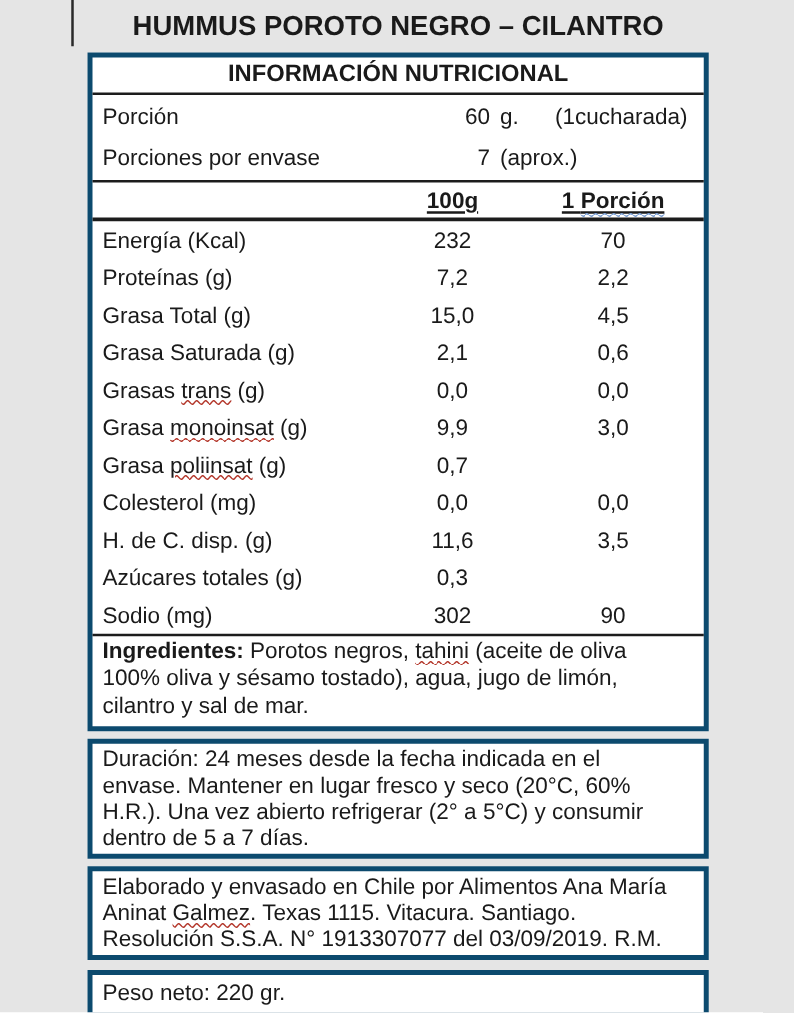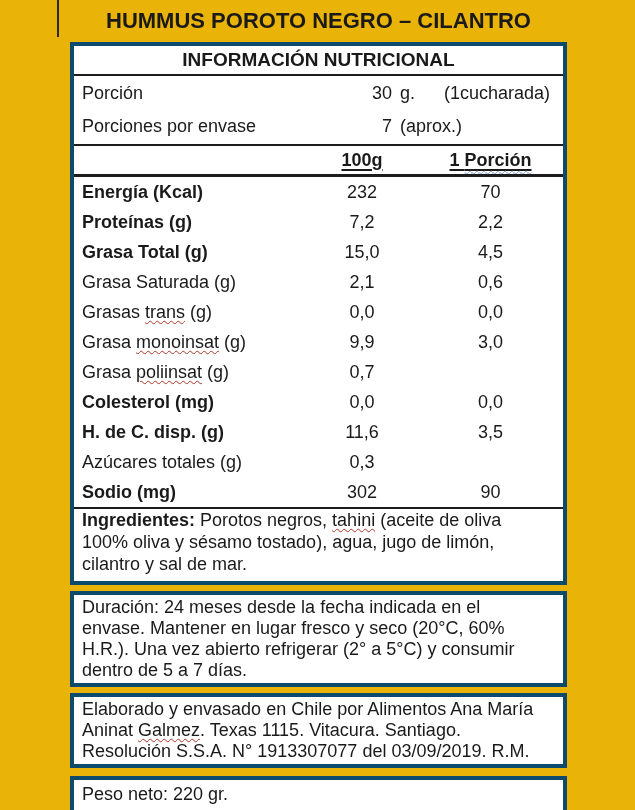--- a/index.html
+++ b/index.html
@@ -1,34 +1,34 @@
 <!DOCTYPE html>
 <html><head>
 <meta charset="utf-8">
 <style>
   html,body{margin:0;padding:0;background:#ffffff;}
   body{font-family:"Liberation Sans","DejaVu Sans",sans-serif;color:#1a1a1a;}
-  .page{position:relative;width:635px;height:810px;background:#eab308;overflow:hidden;}
+  .page{position:relative;width:635px;height:810px;background:#e5e5e5;overflow:hidden;}
   .b{font-weight:700;}
   .stray{position:absolute;left:57px;top:0;width:2px;height:37px;background:#2a2a2a;}
   .title{margin:8px 0 0 70px;width:497px;text-align:center;font-size:22px;line-height:26px;font-weight:700;}
   .box{box-sizing:border-box;margin-left:70px;width:497px;border:4px solid #0c4a6e;background:#fff;}
   .main{margin-top:8px;}
   .infohead{height:28px;line-height:27px;text-align:center;font-size:19px;border-bottom:2px solid #1c1c1c;}
   .servings{border-bottom:2px solid #1c1c1c;padding:1px 0;}
   .srow{display:grid;align-items:center;height:33px;padding-left:8px;font-size:18px;}
   .srow.s1{grid-template-columns:238px 72px 44px 1fr;}
   .srow.s2{grid-template-columns:238px 72px 1fr;}
   .qty{text-align:right;}
   .unit,.note{padding-left:8px;}
   .colhead-row{display:grid;grid-template-columns:220px 120px 137px 8px;padding-left:8px;align-items:center;height:28px;border-bottom:3px solid #1c1c1c;font-size:18px;}
   .nrows{border-bottom:2px solid #1c1c1c;}
   .nrow{display:grid;grid-template-columns:220px 120px 137px 8px;padding-left:8px;align-items:center;height:30px;font-size:18px;}
   .nrow.b{font-weight:400;}
-  .nrow.b .lbl{font-weight:700;}
+  .nrow.b .lbl{font-weight:400;}
   .val{text-align:center;}
   .u{text-decoration-line:underline;text-decoration-thickness:1.5px;text-underline-offset:3px;}
   .sp-red{text-decoration-line:underline;text-decoration-style:wavy;text-decoration-color:#b3362a;text-decoration-thickness:1px;text-underline-offset:2px;}
   .sp-blue{text-decoration-line:underline;text-decoration-style:wavy;text-decoration-color:#7b9fd4;text-decoration-thickness:1px;text-underline-offset:4px;}
   .para{font-size:18px;line-height:21px;white-space:pre-line;}
   .ing{padding:0 10px 6px 8px;line-height:22px;}
   .sec{margin-top:6px;padding:2px 10px 2px 8px;}
   .peso{margin-top:8px;padding:4px 10px 5px 8px;}
 </style>
 </head>
@@ -40,21 +40,21 @@
 
   <div class="title">HUMMUS POROTO NEGRO – CILANTRO</div>
 
   <div class="box main">
 
     <div class="infohead b">INFORMACIÓN NUTRICIONAL</div>
 
     <div class="servings">
       <div class="srow s1">
         <span class="slbl">Porción</span>
-        <span class="qty">30</span>
+        <span class="qty">60</span>
         <span class="unit">g.</span>
         <span class="note">(1cucharada)</span>
       </div>
       <div class="srow s2">
         <span class="slbl">Porciones por envase</span>
         <span class="qty">7</span>
         <span class="note">(aprox.)</span>
       </div>
     </div>
 

